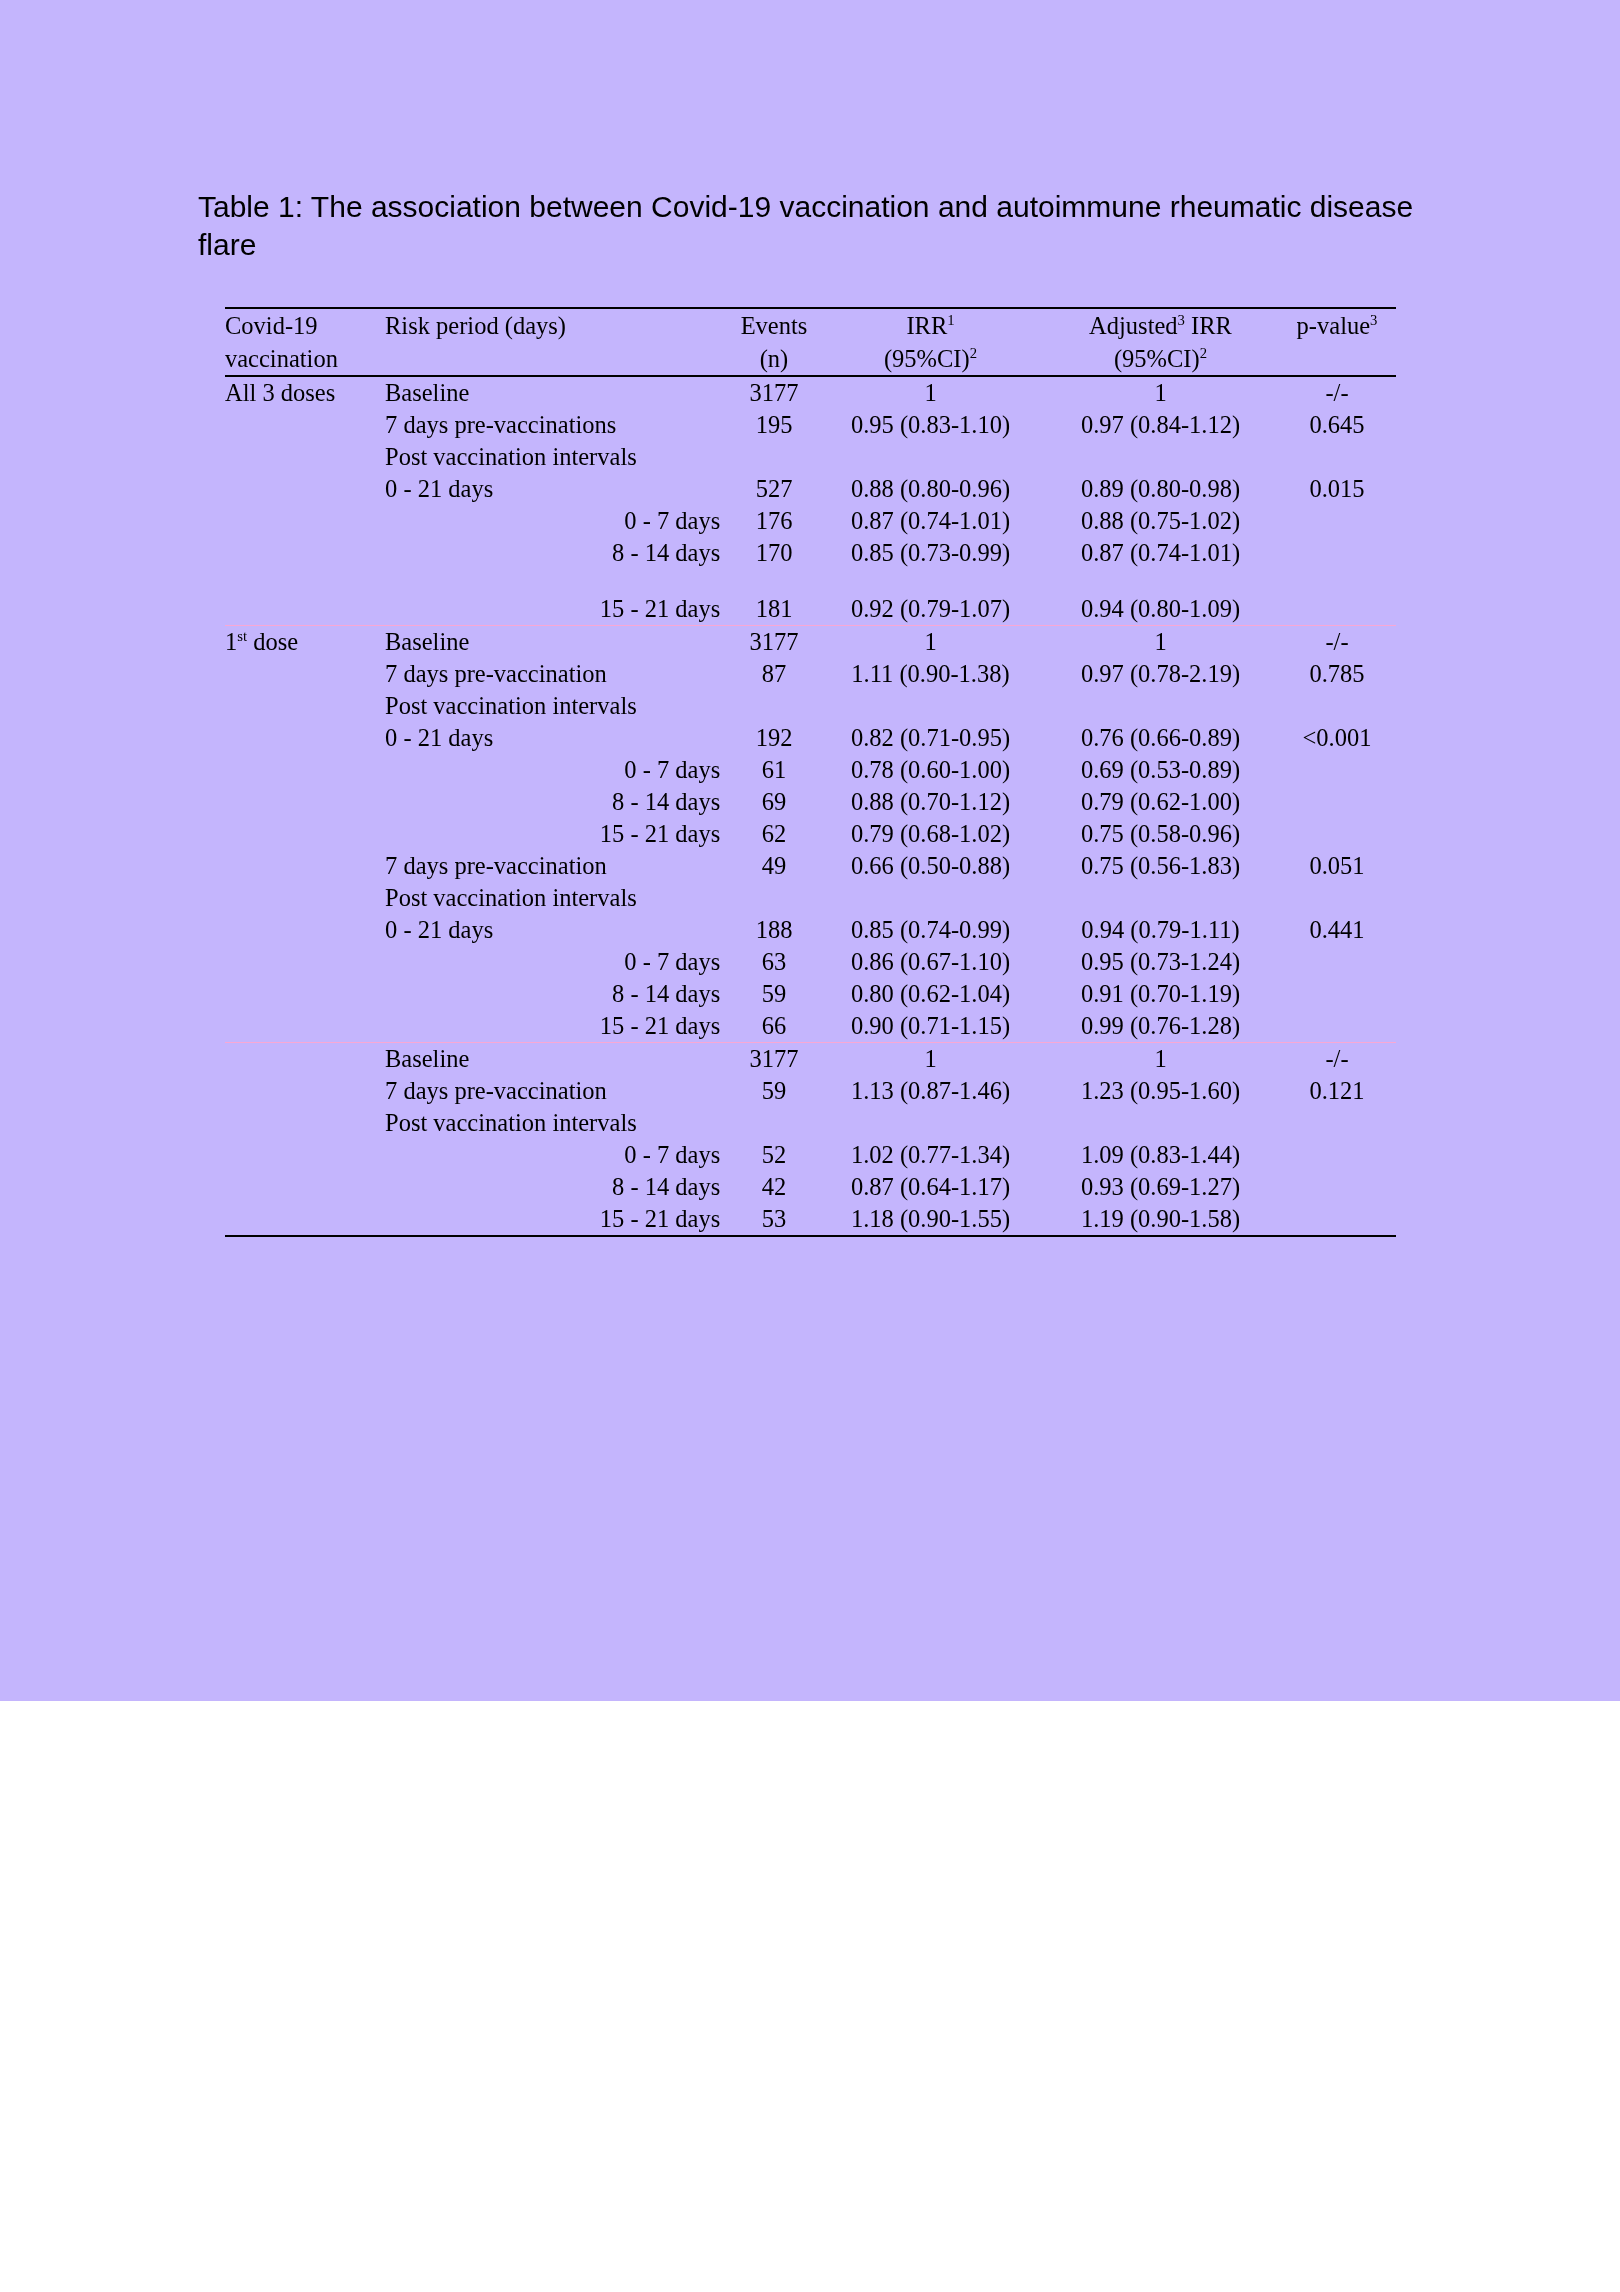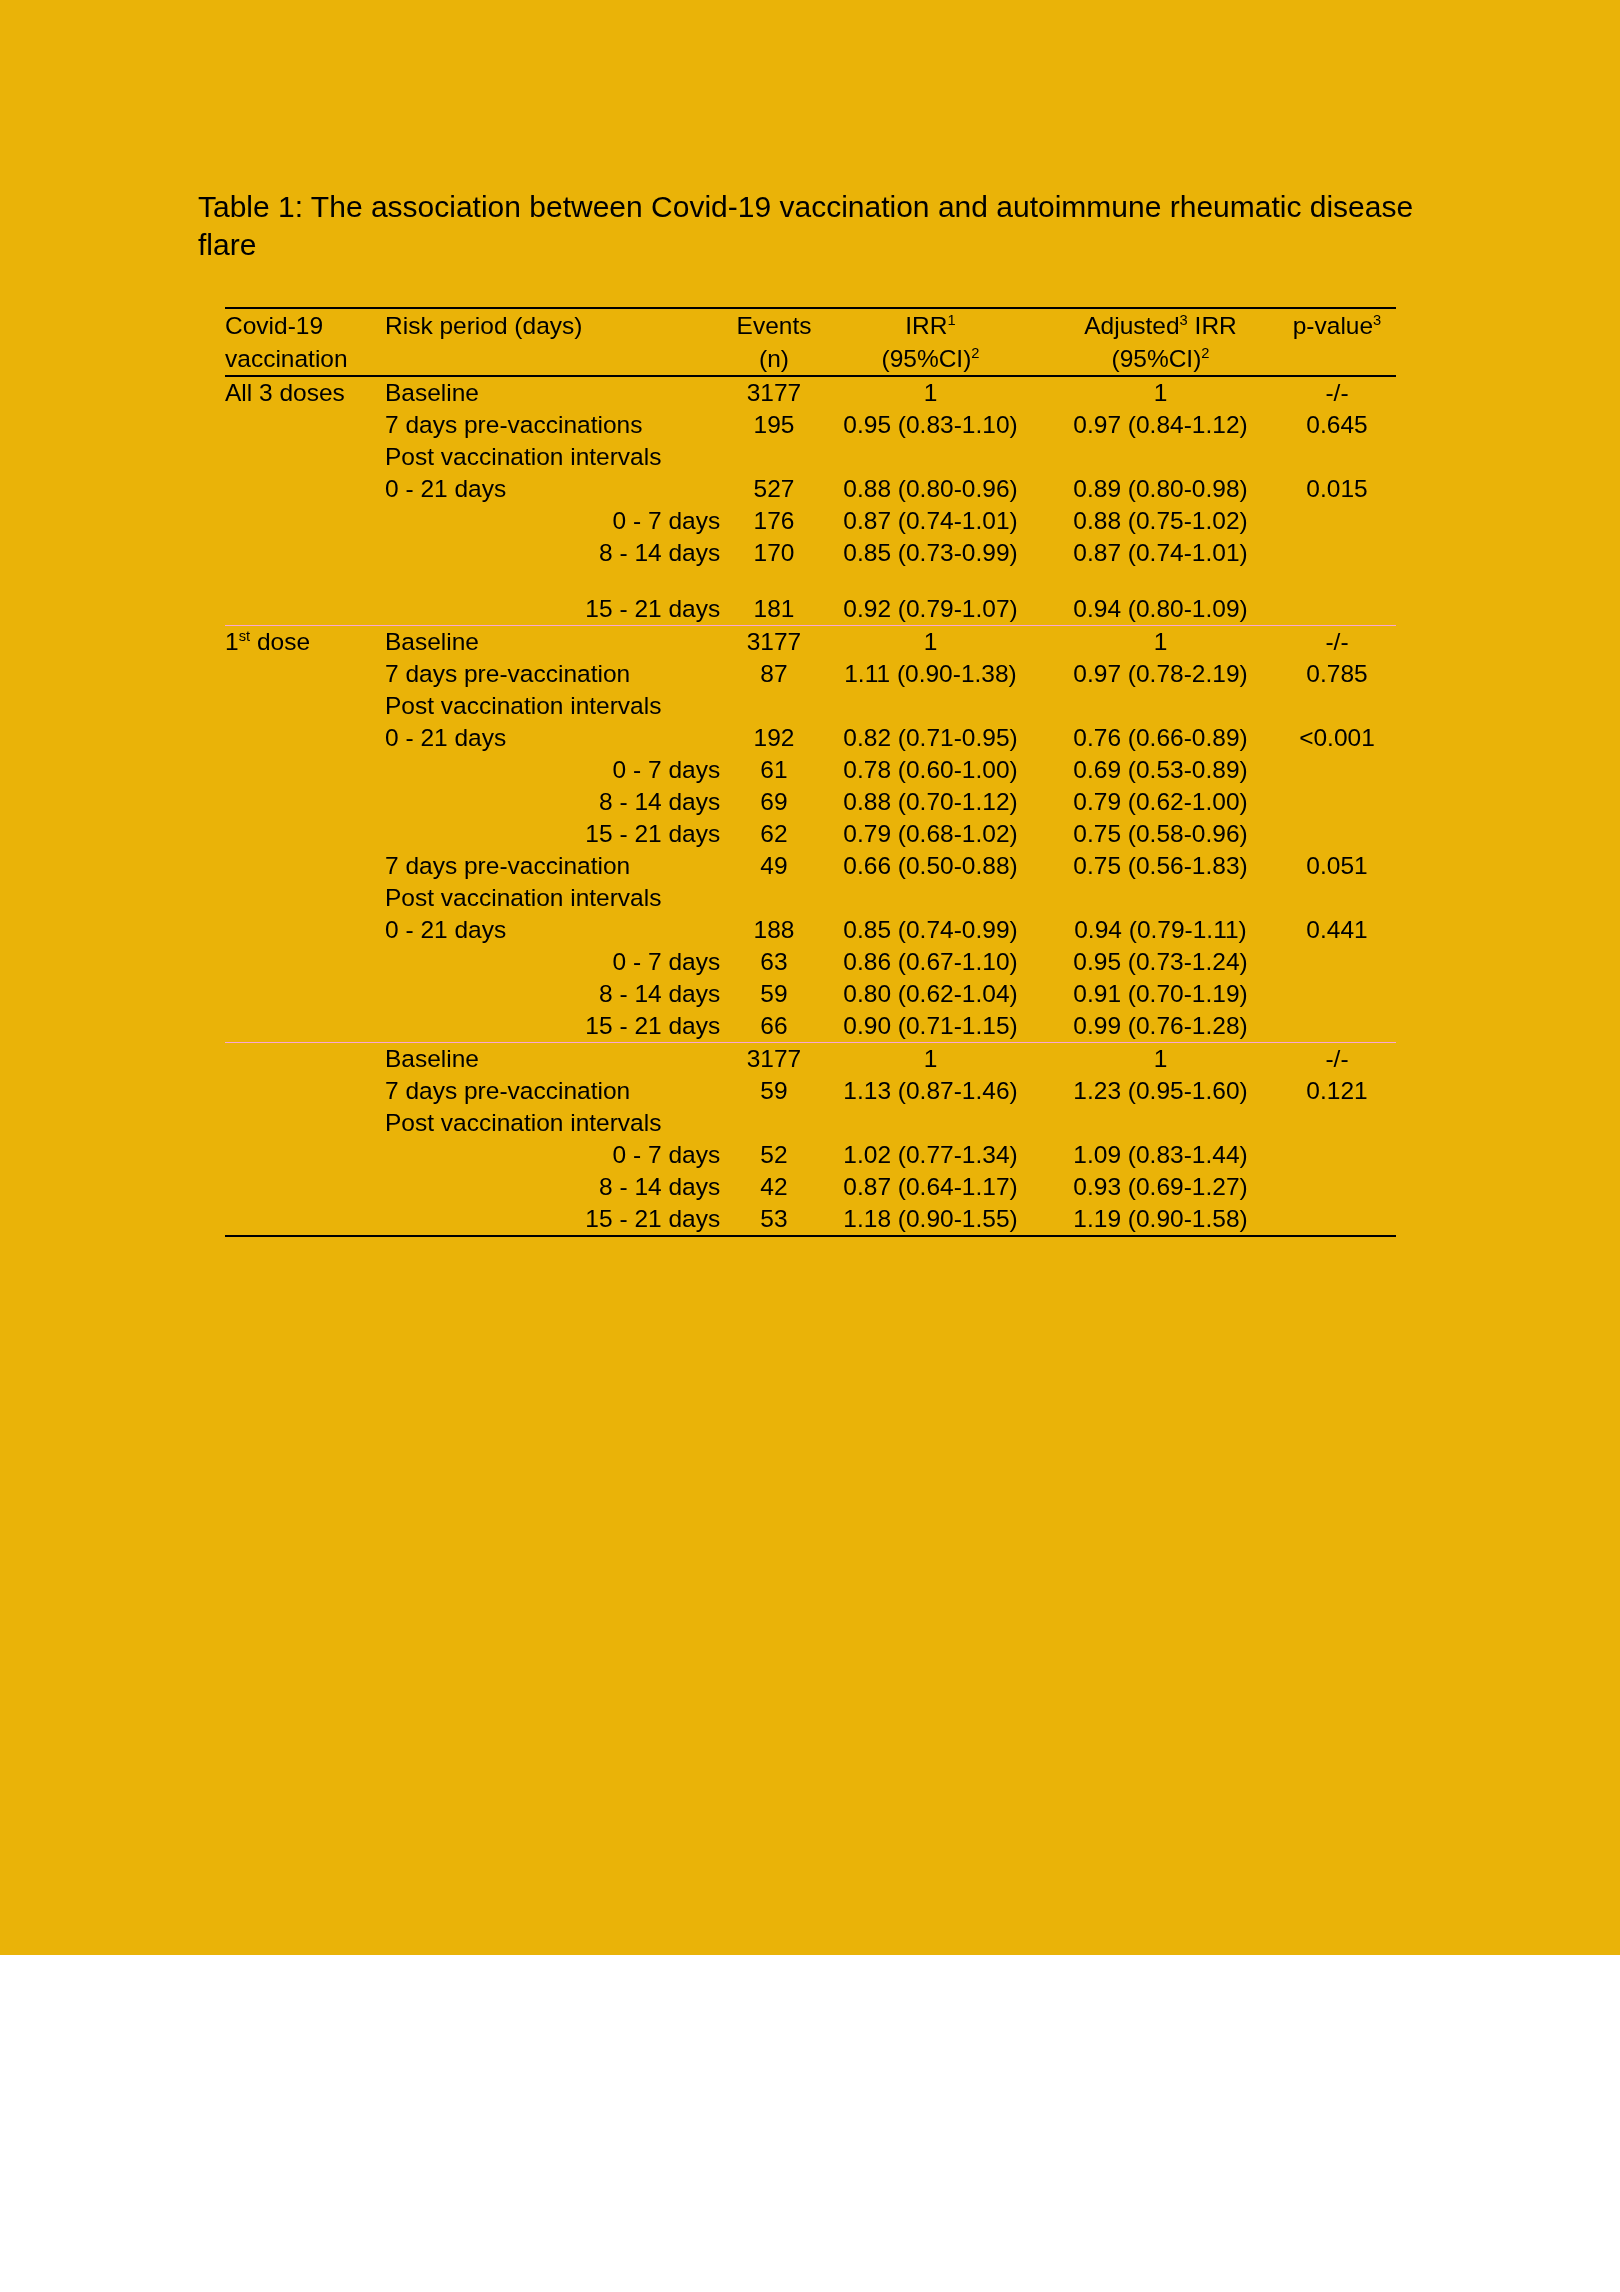--- a/index.html
+++ b/index.html
@@ -1,21 +1,21 @@
 <!DOCTYPE html>
 <html><head>
 <meta charset="utf-8">
 <style>
   html, body { margin: 0; padding: 0; background: #ffffff; }
   body { width: 1620px; height: 2293px; }
   .page {
     position: relative;
     width: 1620px;
-    height: 1955px;
-    background: #eab308;
+    height: 1701px;
+    background: #c4b5fd;
     color: #000000;
     font-family: "Liberation Serif", serif;
     overflow: hidden;
   }
   .title {
     position: absolute;
     left: 198px;
     top: 188px;
     width: 1225px;
     margin: 0;
@@ -25,21 +25,21 @@
     line-height: 38px;
     color: #000000;
   }
   table.tbl {
     position: absolute;
     left: 225px;
     top: 307px;
     width: 1171px;
     border-collapse: collapse;
     table-layout: fixed;
-    font-family: Liberation Sans, sans-serif;
+    font-family: Liberation Serif, serif;
     font-size: 24.5px;
     color: #000000;
     border-top: 2px solid #000000;
     border-bottom: 2.9px solid #000000;
   }
   .tbl th, .tbl td {
     padding: 0;
     font-weight: 400;
     vertical-align: top;
     overflow: hidden;

